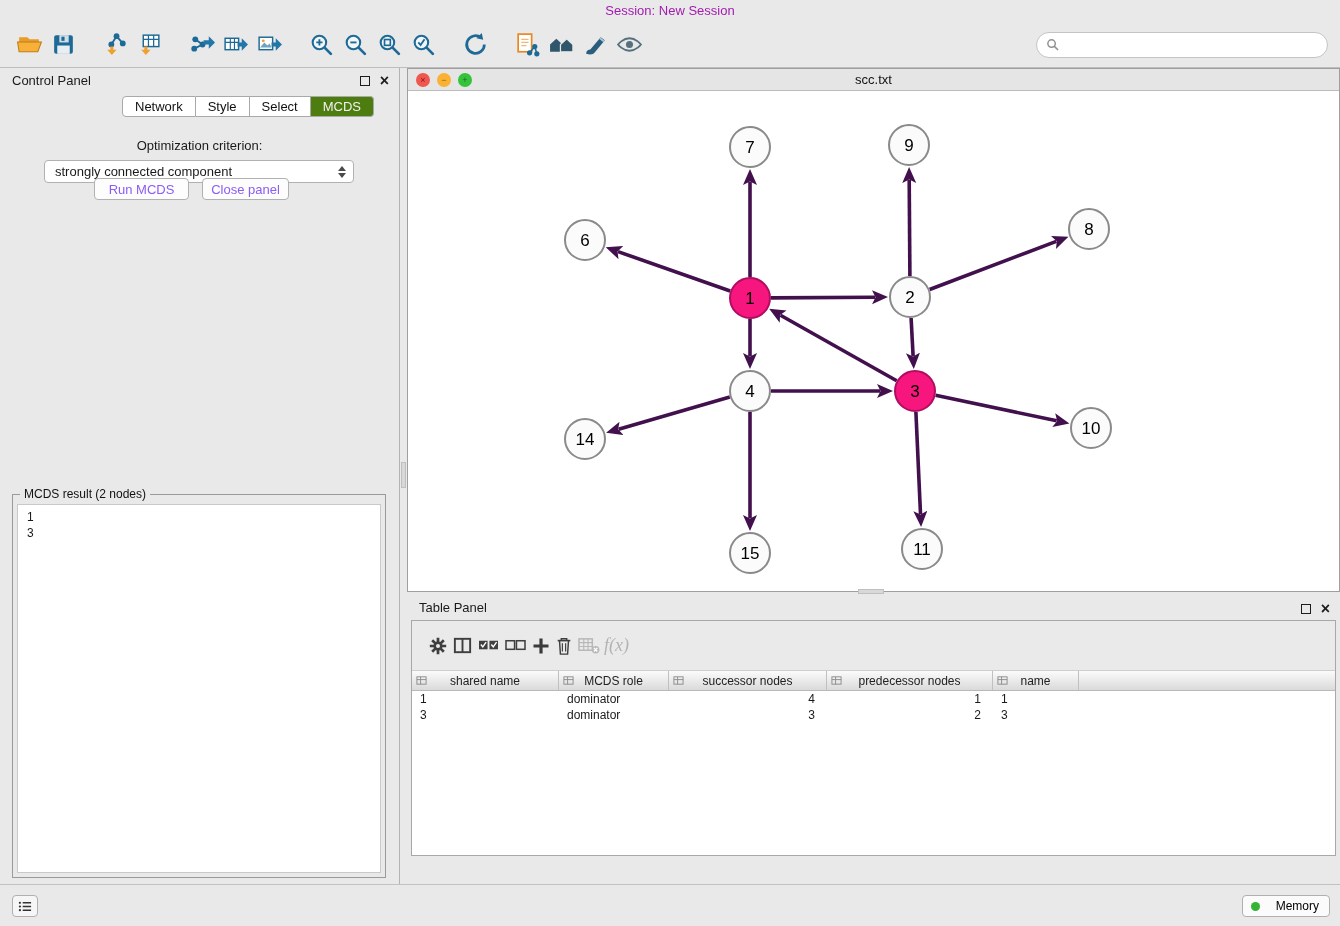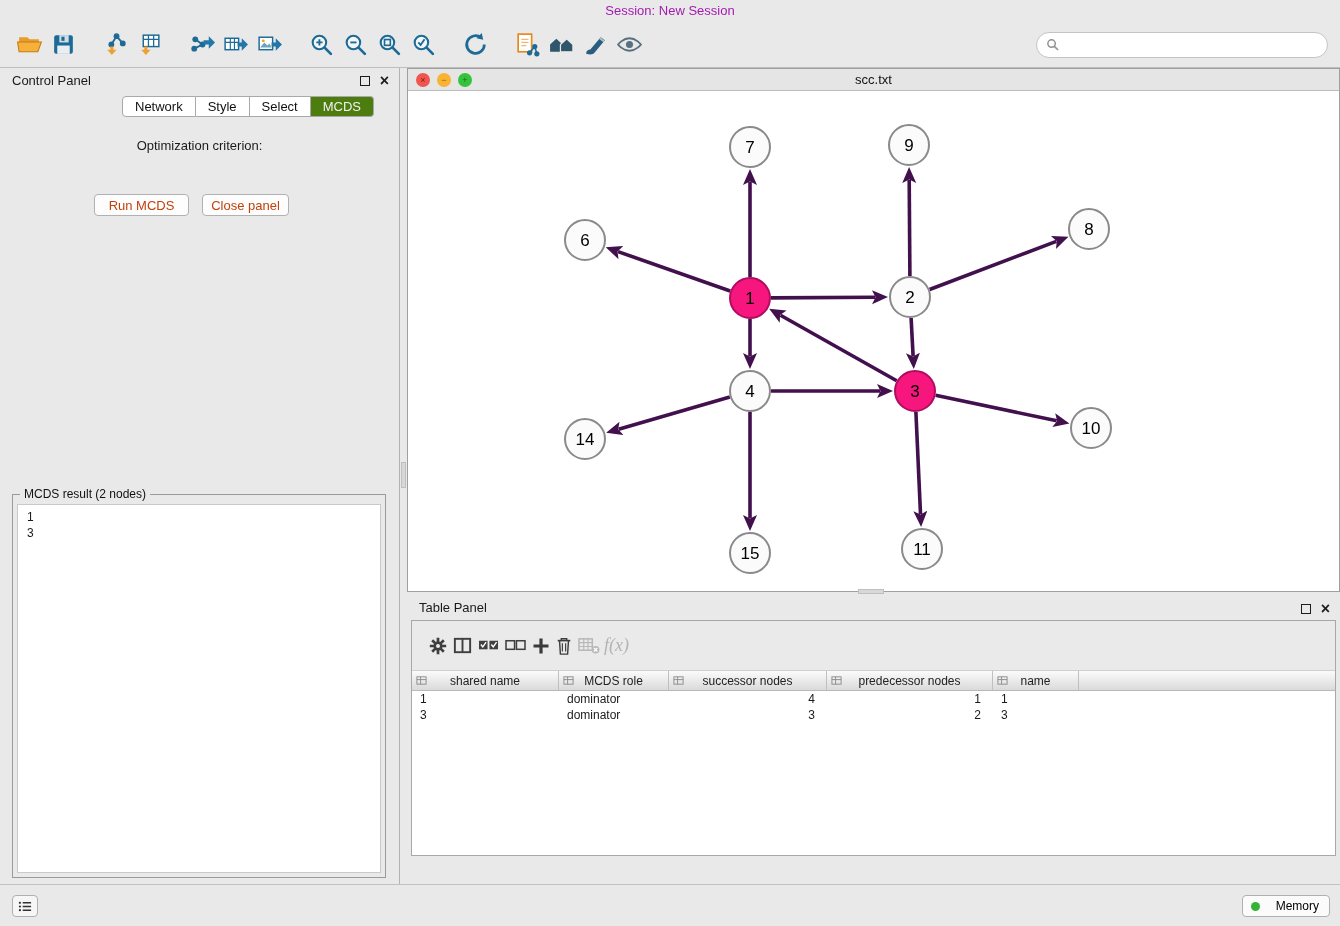--- a/index.html
+++ b/index.html
@@ -32,21 +32,21 @@
   .tab:first-child { border-left:1px solid #a9a9a9; border-radius:4px 0 0 4px; }
   .tab:last-child { border-radius:0 4px 4px 0; }
   .tab.active { background:#4d7c0f; color:#f0f0f0; }
 
   .opt-label { position:absolute; top:70px; left:0; width:100%; text-align:center; font-size:13px; }
   .combo { position:absolute; left:44px; top:92px; width:310px; height:23px; background:#fff; border:1px solid #b1b1b1; border-radius:4px; padding-left:10px; line-height:21px; font-size:13px; }
   .combo-arrows { position:absolute; right:7px; top:5px; }
   .combo-arrows .up { display:block; width:0; height:0; border-left:4px solid transparent; border-right:4px solid transparent; border-bottom:5px solid #4a4a4a; margin-bottom:2px; }
   .combo-arrows .dn { display:block; width:0; height:0; border-left:4px solid transparent; border-right:4px solid transparent; border-top:5px solid #4a4a4a; }
 
-  .push-btn { position:absolute; top:126px; height:22px; background:#fdfdfd; border:1px solid #b1b1b1; border-radius:4px; font-size:13px; font-family:inherit; color:#c2410c; }
+  .push-btn { position:absolute; top:110px; height:22px; background:#fdfdfd; border:1px solid #b1b1b1; border-radius:4px; font-size:13px; font-family:inherit; color:#8b5cf6; }
   .btn-run { left:94px; width:95px; }
   .btn-close { left:202px; width:87px; }
 
   .result-box { position:absolute; left:12px; top:426px; width:374px; height:384px; border:1px solid #9a9a9a; }
   .result-title { position:absolute; left:7px; top:-8px; background:#e9e9e9; padding:0 4px; font-size:12px; color:#111; }
   .result-inner { position:absolute; left:4px; right:4px; top:9px; bottom:4px; background:#fff; border:1px solid #c9c9c9; padding:4px 9px; font-size:12px; line-height:16px; }
 
   
   .net-window { position:absolute; left:407px; top:68px; width:933px; height:524px; background:#fff; border:1px solid #9f9f9f; }
   .net-titlebar { position:relative; height:22px; background:#e5e5e5; border-bottom:1px solid #bcbcbc; text-align:center; line-height:21px; font-size:13px; color:#111; }
@@ -235,20 +235,27 @@
       </span>
     </div>
     <div class="tabs cp-tabs">
       <span class="tab">Network</span>
       <span class="tab">Style</span>
       <span class="tab">Select</span>
       <span class="tab active">MCDS</span>
     </div>
 
     <div class="opt-label">Optimization criterion:</div>
+    <div class="combo">
+      <span>strongly connected component</span>
+      <span class="combo-arrows">
+          <i class="up"></i>
+          <i class="dn"></i>
+        </span>
+    </div>
     <button class="push-btn btn-run">Run MCDS</button>
     <button class="push-btn btn-close">Close panel</button>
 
     <div class="result-box">
       <span class="result-title">MCDS result (2 nodes)</span>
       <div class="result-inner">
         <div>1</div>
         <div>3</div>
       </div>
     </div>

